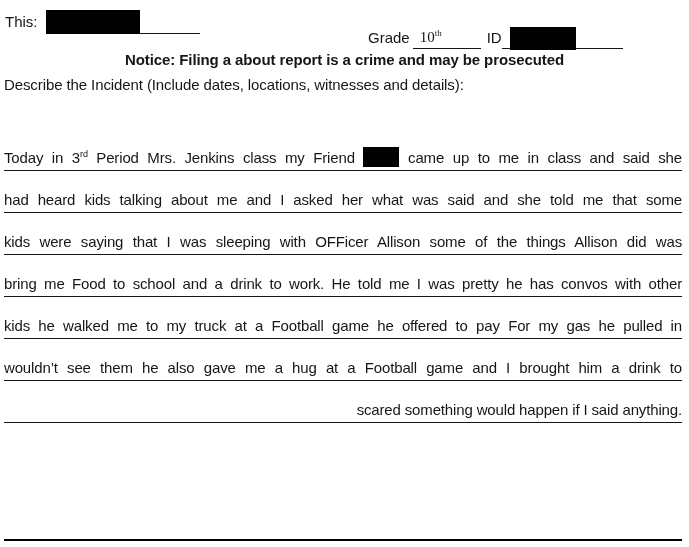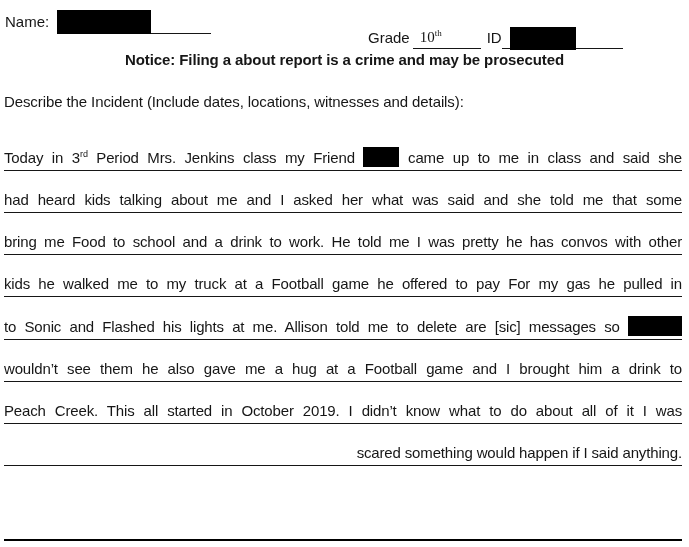--- a/index.html
+++ b/index.html
@@ -80,21 +80,21 @@
     top: 51px;
     left: 0;
     right: 0;
     text-align: center;
     font-size: 15px;
     font-weight: bold;
     letter-spacing: -0.1px;
   }
   .prompt {
     position: absolute;
-    top: 93px;
+    top: 76px;
     left: 4px;
     font-size: 15px;
     letter-spacing: -0.1px;
   }
 
   
   .statement {
     position: absolute;
     top: 128px;
     left: 4px;
@@ -131,44 +131,43 @@
     border-top: 2.2px solid #000000;
   }
 </style>
 </head>
 <body>
 
 <div class="page">
 
   <div class="header-row">
     <div class="name-group">
-      <span class="field-label">Name:</span>
+      <span class="field-label">This:</span>
       <span class="redaction-block name-redaction"></span>
       <span class="u-line" style="width:60px"></span>
     </div>
     <div class="grade-group">
       <span class="field-label" style="margin-right:3px">Grade</span>
       <span class="u-line filled" style="width:68px"><span>10</span><sup>th</sup></span>
       <span class="field-label" style="margin-left:6px;margin-right:0">ID</span>
       <span class="u-line" style="width:8px"></span>
       <span class="redaction-block id-redaction"></span>
       <span class="u-line" style="width:47px"></span>
     </div>
   </div>
 
   <div class="notice">Notice: Filing a about report is a crime and may be prosecuted</div>
 
   <div class="prompt">Describe the Incident (Include dates, locations, witnesses and details):</div>
 
   <div class="statement">
       <div class="body-line justify"><span>Today in 3</span><sup>rd</sup><span> Period Mrs. Jenkins class my Friend </span><span class="redaction" style="width: 36px;"></span><span> came up to me in class and said she</span></div>
       <div class="body-line justify"><span>had heard kids talking about me and I asked her what was said and she told me that some</span></div>
+      <div class="body-line justify"><span>kids were saying that I was sleeping with OFFicer Allison some of the things Allison did was</span></div>
       <div class="body-line justify"><span>bring me Food to school and a drink to work. He told me I was pretty he has convos with other</span></div>
       <div class="body-line justify"><span>kids he walked me to my truck at a Football game he offered to pay For my gas he pulled in</span></div>
-      <div class="body-line justify"><span>to Sonic and Flashed his lights at me. Allison told me to delete are [sic] messages so </span><span class="redaction" style="width: 54px;"></span></div>
       <div class="body-line justify"><span>wouldn’t see them he also gave me a hug at a Football game and I brought him a drink to</span></div>
-      <div class="body-line justify"><span>Peach Creek. This all started in October 2019. I didn’t know what to do about all of it I was</span></div>
       <div class="body-line"><span>scared something would happen if I said anything.</span></div>
     </div>
 
   <div class="bottom-rule"></div>
 
 </div>
 
 </body></html>

